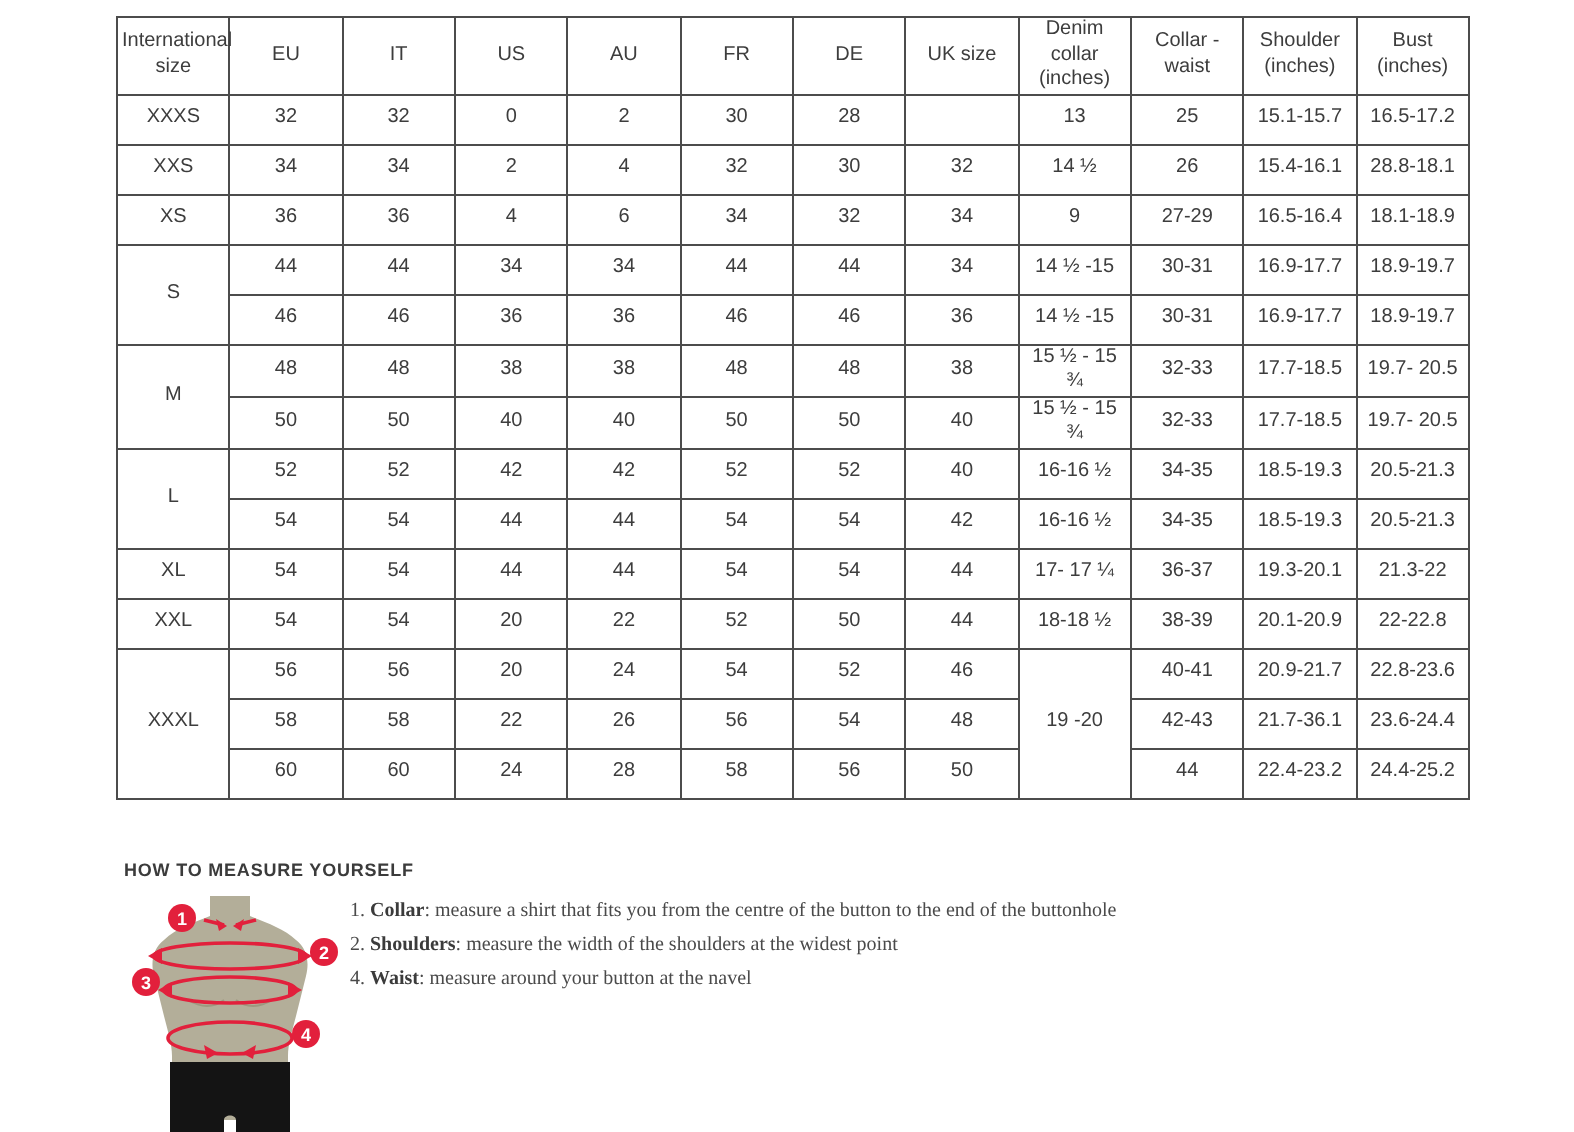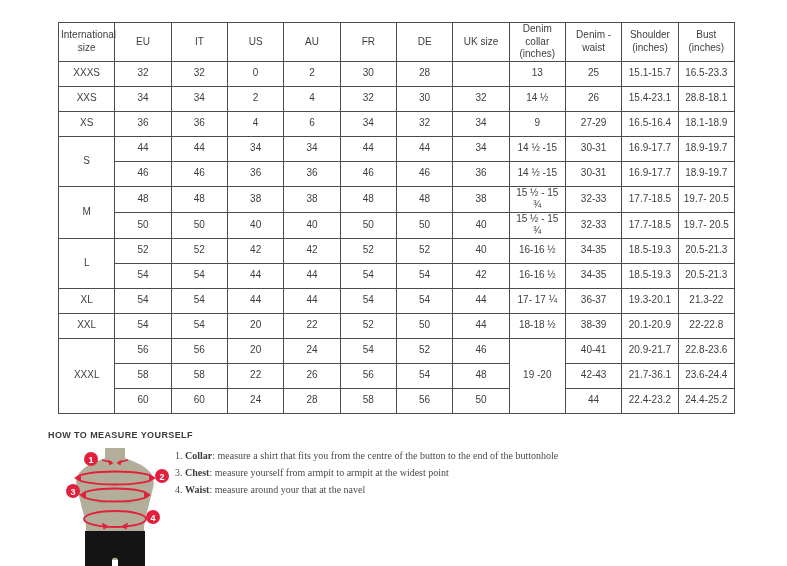--- a/index.html
+++ b/index.html
@@ -2,33 +2,33 @@
 <html><head>
 <meta charset="utf-8">
 <style>
   html,body{margin:0;padding:0;background:#fff;}
   .page{
     position:relative;width:787px;height:566px;background:#ffffff;overflow:hidden;
     font-family:"Liberation Sans",sans-serif;color:#3d3d3d;
   }
   
   .size-table{
-    position:absolute;left:58px;top:22px;width:677px;
+    position:absolute;left:58px;top:8px;width:677px;
     border-collapse:collapse;table-layout:fixed;
     font-size:10px;color:#3d3d3d;text-align:center;
   }
   .size-table th,.size-table td{
     border:1px solid #4c4c4c;padding:0 2px;font-weight:normal;
     vertical-align:middle;line-height:1.25;
   }
   .size-table thead th{height:34px;}
   .size-table tbody td{height:24px;}
   
   .measure-heading{
-    position:absolute;left:48px;top:430px;
+    position:absolute;left:62px;top:430px;
     font-size:9px;font-weight:bold;letter-spacing:.4px;color:#3b3b3b;
   }
   .measure-figure{position:absolute;left:60px;top:448px;width:145px;height:118px;}
   .measure-list{
     position:absolute;left:175px;top:449px;width:560px;
     font-size:10px;color:#4a4a4a;list-style:none;margin:0;padding:0;font-family:Liberation Serif, serif;
   }
   .measure-list li{height:17px;line-height:13px;}
   .measure-list .step-label{font-weight:bold;color:#3b3b3b;}
   .marker-num{
@@ -46,52 +46,52 @@
       <tr>
         <th>International size</th>
         <th>EU</th>
         <th>IT</th>
         <th>US</th>
         <th>AU</th>
         <th>FR</th>
         <th>DE</th>
         <th>UK size</th>
         <th>Denim collar (inches)</th>
-        <th>Denim - waist</th>
+        <th>Collar - waist</th>
         <th>Shoulder (inches)</th>
         <th>Bust (inches)</th>
       </tr>
     </thead>
     <tbody>
         <tr>
           <td>XXXS</td>
           <td>32</td>
           <td>32</td>
           <td>0</td>
           <td>2</td>
           <td>30</td>
           <td>28</td>
           <td></td>
           <td>13</td>
           <td>25</td>
           <td>15.1-15.7</td>
-          <td>16.5-23.3</td>
+          <td>16.5-17.2</td>
         </tr>
         <tr>
           <td>XXS</td>
           <td>34</td>
           <td>34</td>
           <td>2</td>
           <td>4</td>
           <td>32</td>
           <td>30</td>
           <td>32</td>
           <td>14 ½</td>
           <td>26</td>
-          <td>15.4-23.1</td>
+          <td>15.4-16.1</td>
           <td>28.8-18.1</td>
         </tr>
         <tr>
           <td>XS</td>
           <td>36</td>
           <td>36</td>
           <td>4</td>
           <td>6</td>
           <td>34</td>
           <td>32</td>
@@ -286,17 +286,17 @@
       <text class="marker-num" x="102" y="31.5" text-anchor="middle">2</text>
       <circle cx="13" cy="43" r="7" fill="#e2203c"></circle>
       <text class="marker-num" x="13" y="46.5" text-anchor="middle">3</text>
       <circle cx="93" cy="69" r="7" fill="#e2203c"></circle>
       <text class="marker-num" x="93" y="72.5" text-anchor="middle">4</text>
     </g>
   </svg>
 
   <ul class="measure-list">
     <li><span>1.</span> <span class="step-label">Collar</span><span>: measure a shirt that fits you from the centre of the button to the end of the buttonhole</span></li>
-    <li><span>3.</span> <span class="step-label">Chest</span><span>: measure yourself from armpit to armpit at the widest point</span></li>
-    <li><span>4.</span> <span class="step-label">Waist</span><span>: measure around your that at the navel</span></li>
+    <li><span>2.</span> <span class="step-label">Shoulders</span><span>: measure the width of the shoulders at the widest point</span></li>
+    <li><span>4.</span> <span class="step-label">Waist</span><span>: measure around your button at the navel</span></li>
   </ul>
 
 </div>
 
 </body></html>

